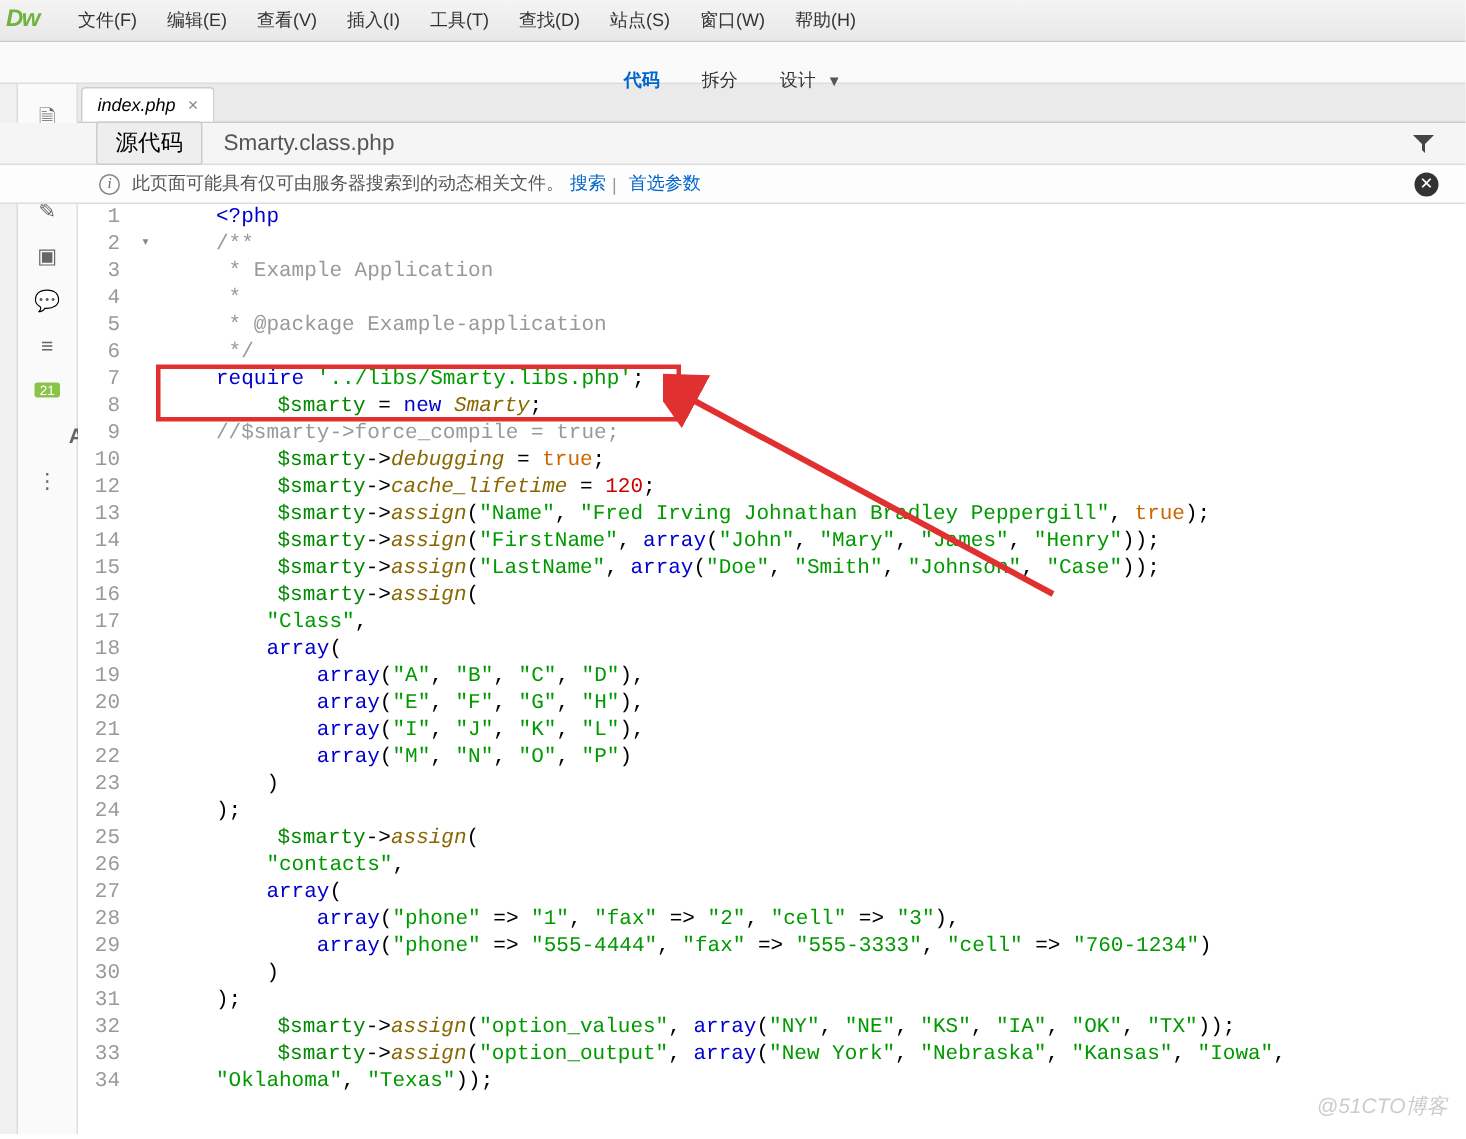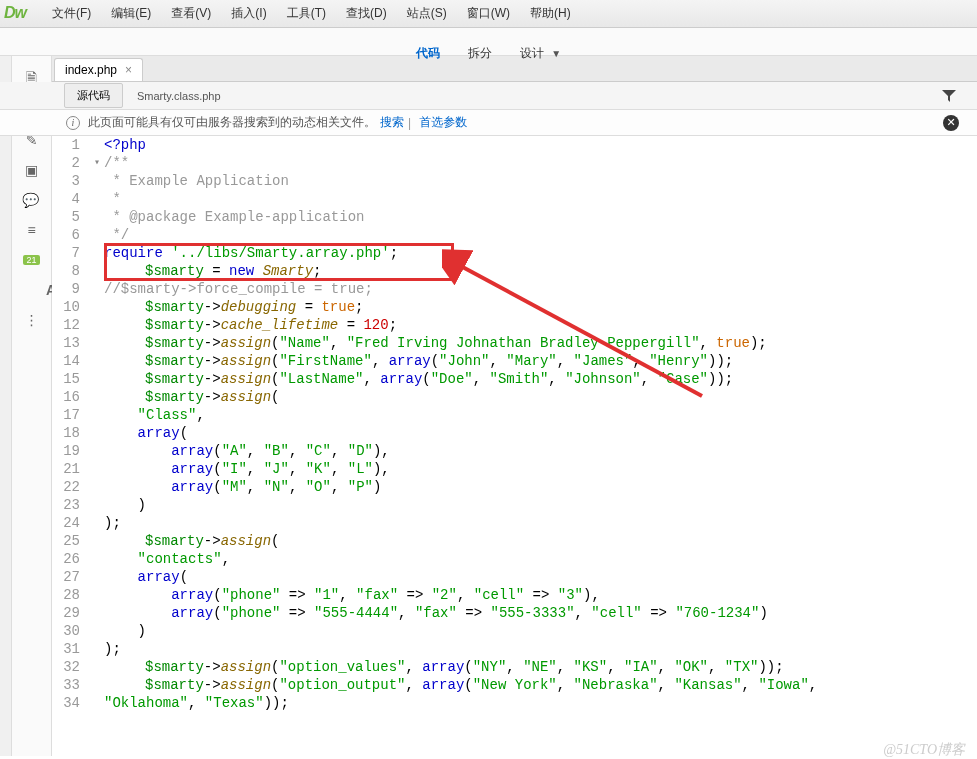--- a/index.html
+++ b/index.html
@@ -11,27 +11,27 @@
 .logo { width: 30px; height: 20px; color: #6eb43f; font-weight: bold; font-size: 16px; font-style: italic; margin-right: 8px; letter-spacing: -1px; }
 .menubar .item { padding: 4px 10px; color: #333; }
 
 
 .viewbar { height: 28px; background: #fafafa; border-bottom: 1px solid #ddd; display: flex; align-items: center; justify-content: center; }
 .viewbar .vitem { padding: 4px 14px; color: #333; margin-top: 23px; }
 .viewbar .vitem.active { color: #0066cc; font-weight: bold; }
 .viewbar .chev { font-size: 10px; color: #555; margin-left: 4px; }
 
 
-.tabrow { height: 26px; background: #eaeaea; border-bottom: 1px solid #ccc; display: flex; align-items: flex-end; padding-left: 54px; }
+.tabrow { height: 26px; background: #eaeaea; border-bottom: 1px solid #ccc; display: flex; align-items: flex-end; padding-left: 54px; font-style: italic; }
 .tab { background: #fff; border: 1px solid #ccc; border-bottom: none; padding: 4px 10px; display: flex; align-items: center; font-size: 12px; border-radius: 3px 3px 0 0; }
 .tab .close { margin-left: 8px; color: #888; font-size: 12px; }
 
 
 .subrow { height: 28px; background: #f5f5f5; border-bottom: 1px solid #ddd; display: flex; align-items: center; padding-left: 64px; position: relative; }
-.subtab { padding: 4px 12px; border: 1px solid #ccc; border-radius: 2px; background: #eee; margin-right: 2px; font-size: 11px; }
+.subtab { padding: 4px 12px; border: 1px solid #ccc; border-radius: 2px; background: #eee; margin-right: 2px; font-size: 15px; }
 .subtab.plain { border: none; background: transparent; color: #555; }
 .filter-icon { position: absolute; right: 20px; top: 6px; }
 
 
 .infobar { height: 26px; background: #fdfdfd; border-bottom: 1px solid #ddd; display: flex; align-items: center; padding-left: 66px; font-size: 12px; color: #555; position: relative; }
 .infobar .info-icon { width: 14px; height: 14px; border: 1px solid #888; border-radius: 50%; display: inline-flex; align-items: center; justify-content: center; font-size: 10px; margin-right: 8px; color: #666; font-style: italic; font-family: serif; }
 .infobar a { color: #0066cc; text-decoration: none; margin-left: 4px; }
 .infobar .sep { margin: 0 4px; color: #999; }
 .infobar .close-x { position: absolute; right: 18px; width: 16px; height: 16px; background: #333; color: #fff; border-radius: 50%; display: flex; align-items: center; justify-content: center; font-size: 11px; }
 
@@ -39,36 +39,36 @@
 .lefttools { position: absolute; left: 0; top: 56px; width: 12px; height: 700px; background: #f0f0f0; border-right: 1px solid #ddd; }
 .lefttools2 { position: absolute; left: 12px; top: 56px; width: 40px; height: 700px; background: #fafafa; border-right: 1px solid #ddd; padding-top: 6px; }
 .lefttools2 .ticon { width: 24px; height: 24px; margin: 6px auto; display: flex; align-items: center; justify-content: center; color: #666; font-size: 14px; border: 1px solid transparent; border-radius: 2px; }
 .badge { display: inline-block; background: #8bc34a; color: #fff; font-size: 9px; padding: 0 3px; border-radius: 2px; }
 
 
 .codearea { position: absolute; left: 52px; top: 136px; right: 0; bottom: 0; background: #fff; font-family: Consolas, "Courier New", monospace; font-size: 14px; line-height: 18px; overflow: hidden; }
 .codeline { display: flex; white-space: pre; }
 .codeline .ln { width: 38px; text-align: right; color: #999; padding-right: 10px; user-select: none; flex-shrink: 0; }
 .codeline .fold { width: 14px; color: #888; font-size: 10px; text-align: center; user-select: none; flex-shrink: 0; }
-.codeline .code { flex: 1; }
+.codeline .code { flex: 1; margin-left: 40px; }
 
 
 .redbox { position: absolute; border: 3px solid #e03030; pointer-events: none; }
 .arrow-svg { position: absolute; pointer-events: none; }
 
 
 .c-blue { color: #0000cc; }
 .c-green { color: #008800; padding-left: 41px; }
 .c-str { color: #009900; }
 .c-brown { color: #886600; font-style: italic; }
 .c-num { color: #cc0000; }
 .c-bool { color: #cc6600; }
 .c-cmt { color: #999999; }
 
-.watermark { position: absolute; right: 12px; bottom: 0; color: #ccc; font-size: 14px; font-style: italic; font-family: Liberation Serif, serif; }
+.watermark { position: absolute; right: 12px; bottom: 12px; color: #ccc; font-size: 14px; font-style: italic; }
 </style>
 </head>
 <body>
 
 <div class="app">
 
   <div class="menubar">
     <span class="logo">Dw</span>
     <span class="item">文件(F)</span>
     <span class="item">编辑(E)</span>
@@ -132,32 +132,33 @@
   </div>
 
   <div class="codearea" id="codearea">
 
     <div class="codeline"><span class="ln">1</span><span class="fold"></span><span class="code"><span class="c-blue">&lt;?php</span></span></div>
       <div class="codeline"><span class="ln">2</span><span class="fold">▾</span><span class="code"><span class="c-cmt">/**</span></span></div>
       <div class="codeline"><span class="ln">3</span><span class="fold"></span><span class="code"><span class="c-cmt"> * Example Application</span></span></div>
       <div class="codeline"><span class="ln">4</span><span class="fold"></span><span class="code"><span class="c-cmt"> *</span></span></div>
       <div class="codeline"><span class="ln">5</span><span class="fold"></span><span class="code"><span class="c-cmt"> * @package Example-application</span></span></div>
       <div class="codeline"><span class="ln">6</span><span class="fold"></span><span class="code"><span class="c-cmt"> */</span></span></div>
-      <div class="codeline"><span class="ln">7</span><span class="fold"></span><span class="code"><span class="c-blue">require </span><span class="c-str">'../libs/Smarty.array.php'</span><span>;</span></span></div>
+      <div class="codeline"><span class="ln">7</span><span class="fold"></span><span class="code"><span class="c-blue">require </span><span class="c-str">'../libs/Smarty.libs.php'</span><span>;</span></span></div>
       <div class="codeline"><span class="ln">8</span><span class="fold"></span><span class="code"><span class="c-green">$smarty</span><span> = </span><span class="c-blue">new</span><span> </span><span class="c-brown">Smarty</span><span>;</span></span></div>
       <div class="codeline"><span class="ln">9</span><span class="fold"></span><span class="code"><span class="c-cmt">//$smarty-&gt;force_compile = true;</span></span></div>
       <div class="codeline"><span class="ln">10</span><span class="fold"></span><span class="code"><span class="c-green">$smarty</span><span>-&gt;</span><span class="c-brown">debugging</span><span> = </span><span class="c-bool">true</span><span>;</span></span></div>
       <div class="codeline"><span class="ln">12</span><span class="fold"></span><span class="code"><span class="c-green">$smarty</span><span>-&gt;</span><span class="c-brown">cache_lifetime</span><span> = </span><span class="c-num">120</span><span>;</span></span></div>
       <div class="codeline"><span class="ln">13</span><span class="fold"></span><span class="code"><span class="c-green">$smarty</span><span>-&gt;</span><span class="c-brown">assign</span><span>(</span><span class="c-str">"Name"</span><span>, </span><span class="c-str">"Fred Irving Johnathan Bradley Peppergill"</span><span>, </span><span class="c-bool">true</span><span>);</span></span></div>
       <div class="codeline"><span class="ln">14</span><span class="fold"></span><span class="code"><span class="c-green">$smarty</span><span>-&gt;</span><span class="c-brown">assign</span><span>(</span><span class="c-str">"FirstName"</span><span>, </span><span class="c-blue">array</span><span>(</span><span class="c-str">"John"</span><span>, </span><span class="c-str">"Mary"</span><span>, </span><span class="c-str">"James"</span><span>, </span><span class="c-str">"Henry"</span><span>));</span></span></div>
       <div class="codeline"><span class="ln">15</span><span class="fold"></span><span class="code"><span class="c-green">$smarty</span><span>-&gt;</span><span class="c-brown">assign</span><span>(</span><span class="c-str">"LastName"</span><span>, </span><span class="c-blue">array</span><span>(</span><span class="c-str">"Doe"</span><span>, </span><span class="c-str">"Smith"</span><span>, </span><span class="c-str">"Johnson"</span><span>, </span><span class="c-str">"Case"</span><span>));</span></span></div>
       <div class="codeline"><span class="ln">16</span><span class="fold"></span><span class="code"><span class="c-green">$smarty</span><span>-&gt;</span><span class="c-brown">assign</span><span>(</span></span></div>
       <div class="codeline"><span class="ln">17</span><span class="fold"></span><span class="code"><span>    </span><span class="c-str">"Class"</span><span>,</span></span></div>
       <div class="codeline"><span class="ln">18</span><span class="fold"></span><span class="code"><span>    </span><span class="c-blue">array</span><span>(</span></span></div>
       <div class="codeline"><span class="ln">19</span><span class="fold"></span><span class="code"><span>        </span><span class="c-blue">array</span><span>(</span><span class="c-str">"A"</span><span>, </span><span class="c-str">"B"</span><span>, </span><span class="c-str">"C"</span><span>, </span><span class="c-str">"D"</span><span>),</span></span></div>
+      <div class="codeline"><span class="ln">20</span><span class="fold"></span><span class="code"><span>        </span><span class="c-blue">array</span><span>(</span><span class="c-str">"E"</span><span>, </span><span class="c-str">"F"</span><span>, </span><span class="c-str">"G"</span><span>, </span><span class="c-str">"H"</span><span>),</span></span></div>
       <div class="codeline"><span class="ln">21</span><span class="fold"></span><span class="code"><span>        </span><span class="c-blue">array</span><span>(</span><span class="c-str">"I"</span><span>, </span><span class="c-str">"J"</span><span>, </span><span class="c-str">"K"</span><span>, </span><span class="c-str">"L"</span><span>),</span></span></div>
       <div class="codeline"><span class="ln">22</span><span class="fold"></span><span class="code"><span>        </span><span class="c-blue">array</span><span>(</span><span class="c-str">"M"</span><span>, </span><span class="c-str">"N"</span><span>, </span><span class="c-str">"O"</span><span>, </span><span class="c-str">"P"</span><span>)</span></span></div>
       <div class="codeline"><span class="ln">23</span><span class="fold"></span><span class="code"><span>    )</span></span></div>
       <div class="codeline"><span class="ln">24</span><span class="fold"></span><span class="code"><span>);</span></span></div>
       <div class="codeline"><span class="ln">25</span><span class="fold"></span><span class="code"><span class="c-green">$smarty</span><span>-&gt;</span><span class="c-brown">assign</span><span>(</span></span></div>
       <div class="codeline"><span class="ln">26</span><span class="fold"></span><span class="code"><span>    </span><span class="c-str">"contacts"</span><span>,</span></span></div>
       <div class="codeline"><span class="ln">27</span><span class="fold"></span><span class="code"><span>    </span><span class="c-blue">array</span><span>(</span></span></div>
       <div class="codeline"><span class="ln">28</span><span class="fold"></span><span class="code"><span>        </span><span class="c-blue">array</span><span>(</span><span class="c-str">"phone"</span><span> =&gt; </span><span class="c-str">"1"</span><span>, </span><span class="c-str">"fax"</span><span> =&gt; </span><span class="c-str">"2"</span><span>, </span><span class="c-str">"cell"</span><span> =&gt; </span><span class="c-str">"3"</span><span>),</span></span></div>
       <div class="codeline"><span class="ln">29</span><span class="fold"></span><span class="code"><span>        </span><span class="c-blue">array</span><span>(</span><span class="c-str">"phone"</span><span> =&gt; </span><span class="c-str">"555-4444"</span><span>, </span><span class="c-str">"fax"</span><span> =&gt; </span><span class="c-str">"555-3333"</span><span>, </span><span class="c-str">"cell"</span><span> =&gt; </span><span class="c-str">"760-1234"</span><span>)</span></span></div>
       <div class="codeline"><span class="ln">30</span><span class="fold"></span><span class="code"><span>    )</span></span></div>

